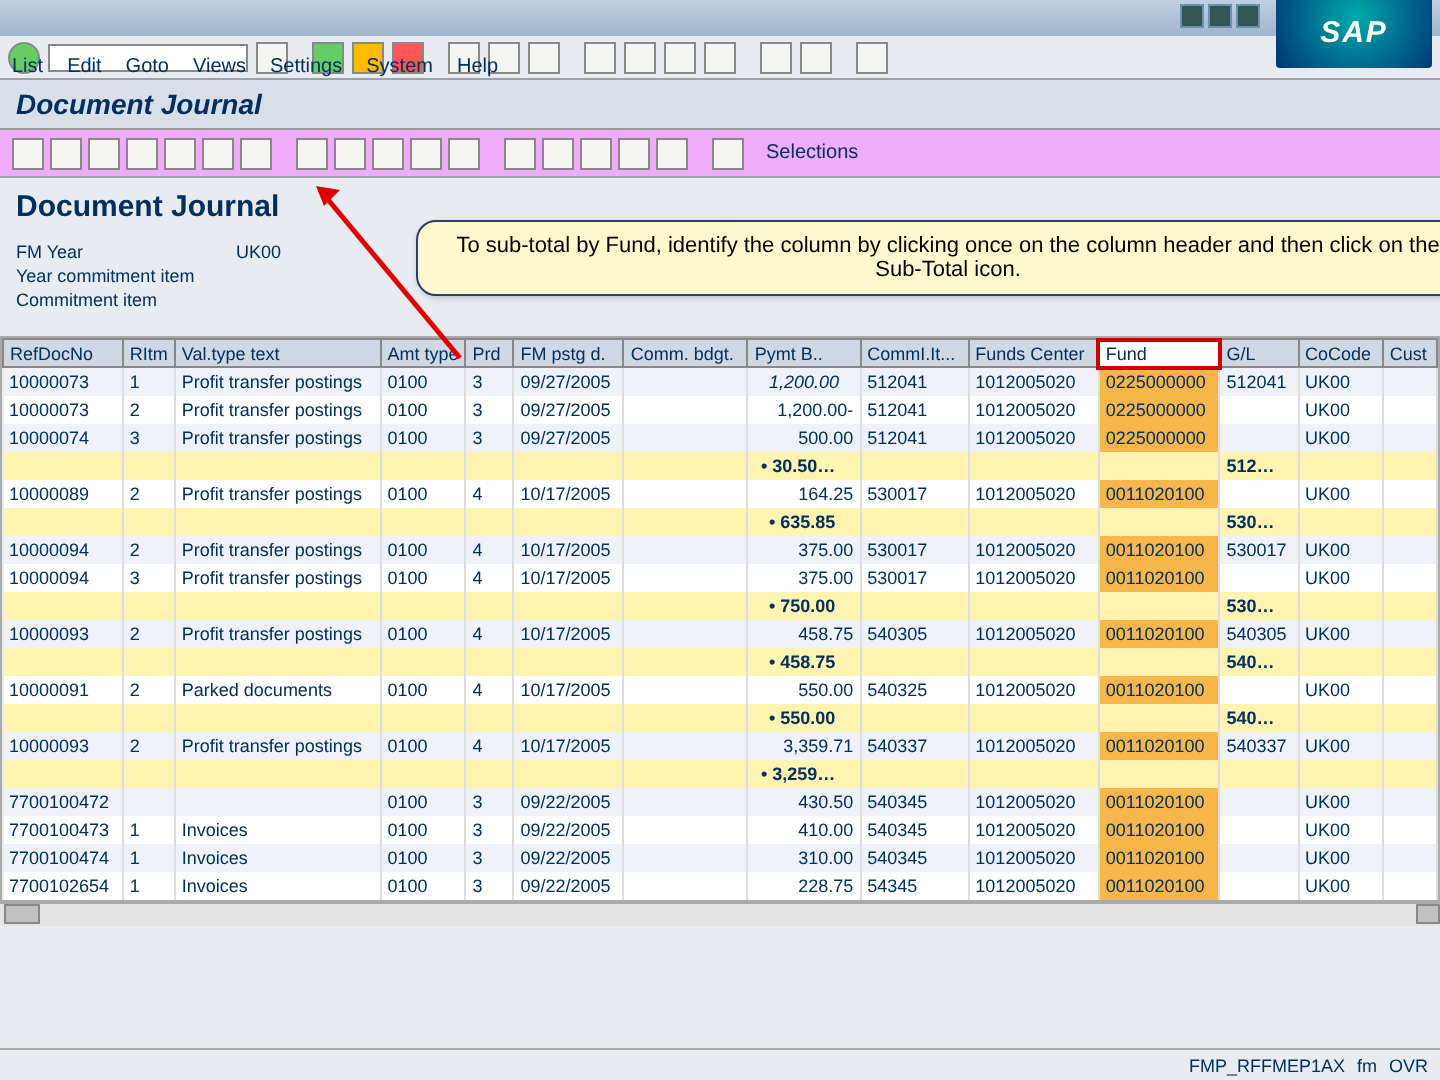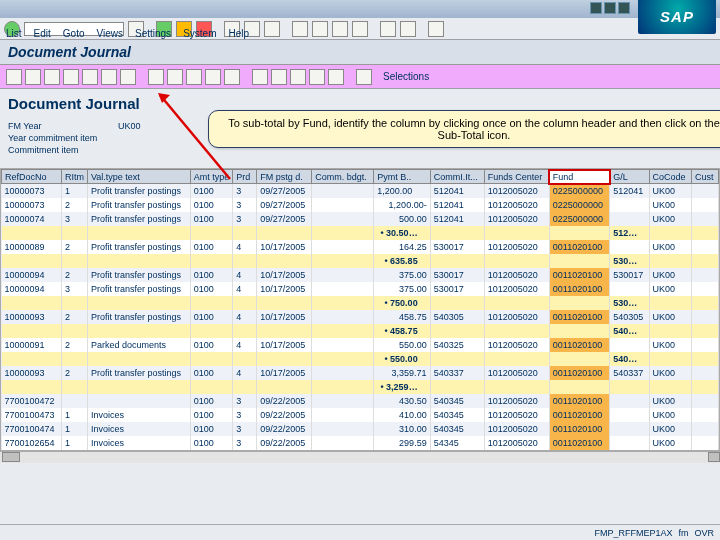--- a/index.html
+++ b/index.html
@@ -145,21 +145,21 @@
       </thead>
 <tbody id="tbody">
         <tr class="even">
           <td>10000073</td>
           <td>1</td>
           <td>Profit transfer postings</td>
           <td>0100</td>
           <td>3</td>
           <td>09/27/2005</td>
           <td style="text-align: right;"></td>
-          <td style="text-align: left;">1,200.00</td>
+          <td style="text-align: center; font-style: italic;">1,200.00</td>
           <td>512041</td>
           <td>1012005020</td>
           <td class="fund">0225000000</td>
           <td>512041</td>
           <td>UK00</td>
           <td></td>
         </tr>
         <tr class="odd">
           <td>10000073</td>
           <td>2</td>
@@ -433,21 +433,21 @@
           <td></td>
         </tr>
         <tr class="odd">
           <td>7700102654</td>
           <td>1</td>
           <td>Invoices</td>
           <td>0100</td>
           <td>3</td>
           <td>09/22/2005</td>
           <td style="text-align: right;"></td>
-          <td style="text-align: right;">299.59</td>
+          <td style="text-align: right;">228.75</td>
           <td>54345</td>
           <td>1012005020</td>
           <td class="fund">0011020100</td>
           <td></td>
           <td>UK00</td>
           <td></td>
         </tr>
       </tbody>
 </table>
 </div>

